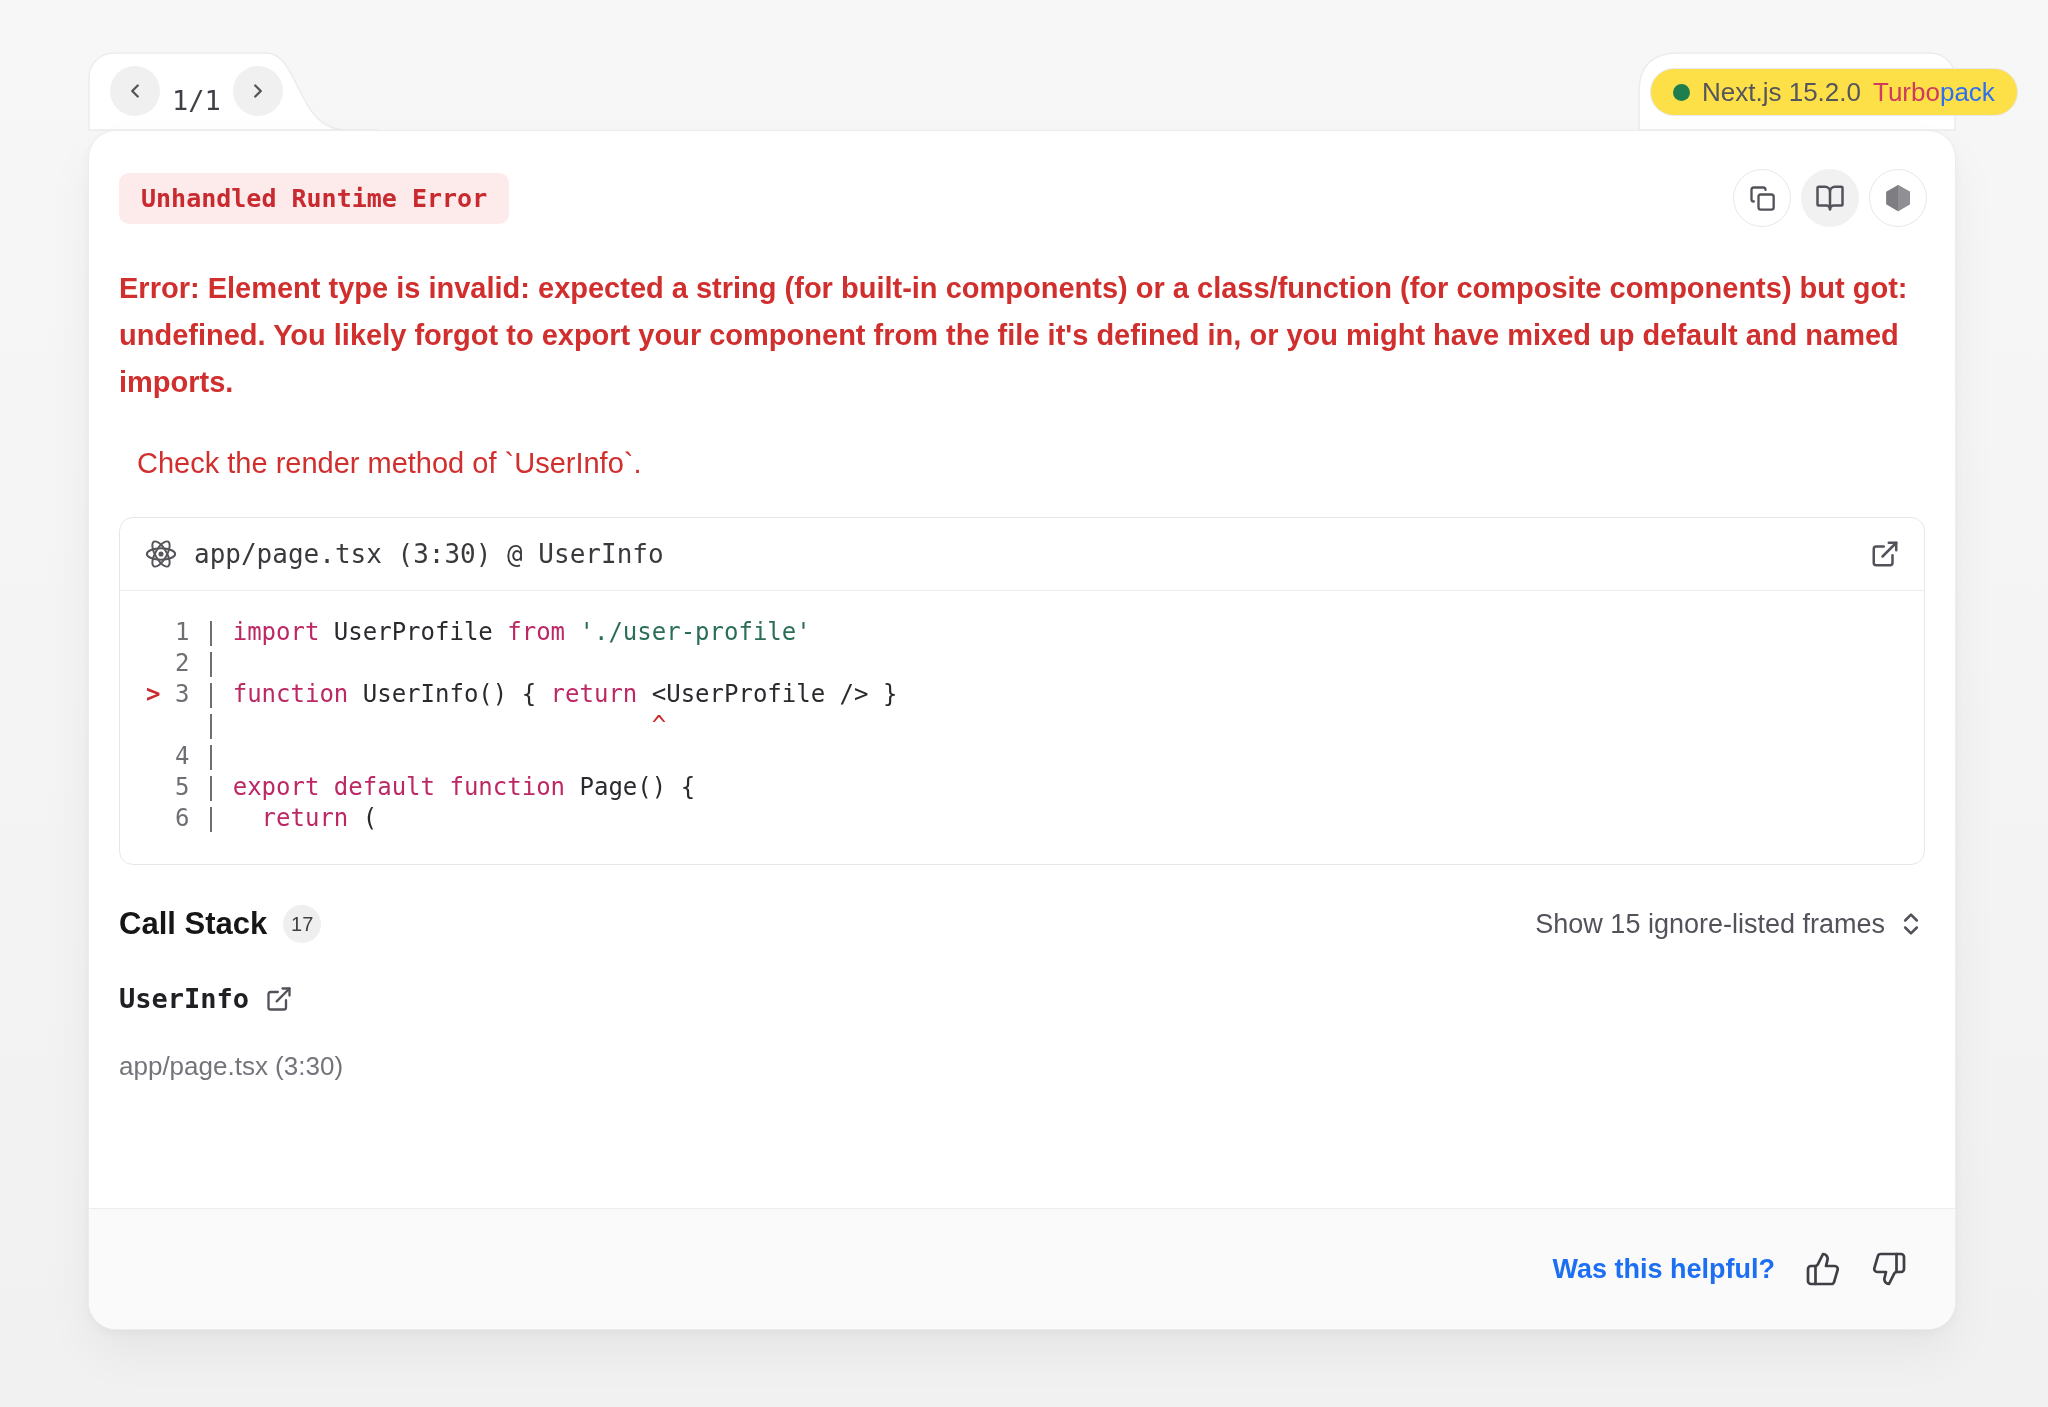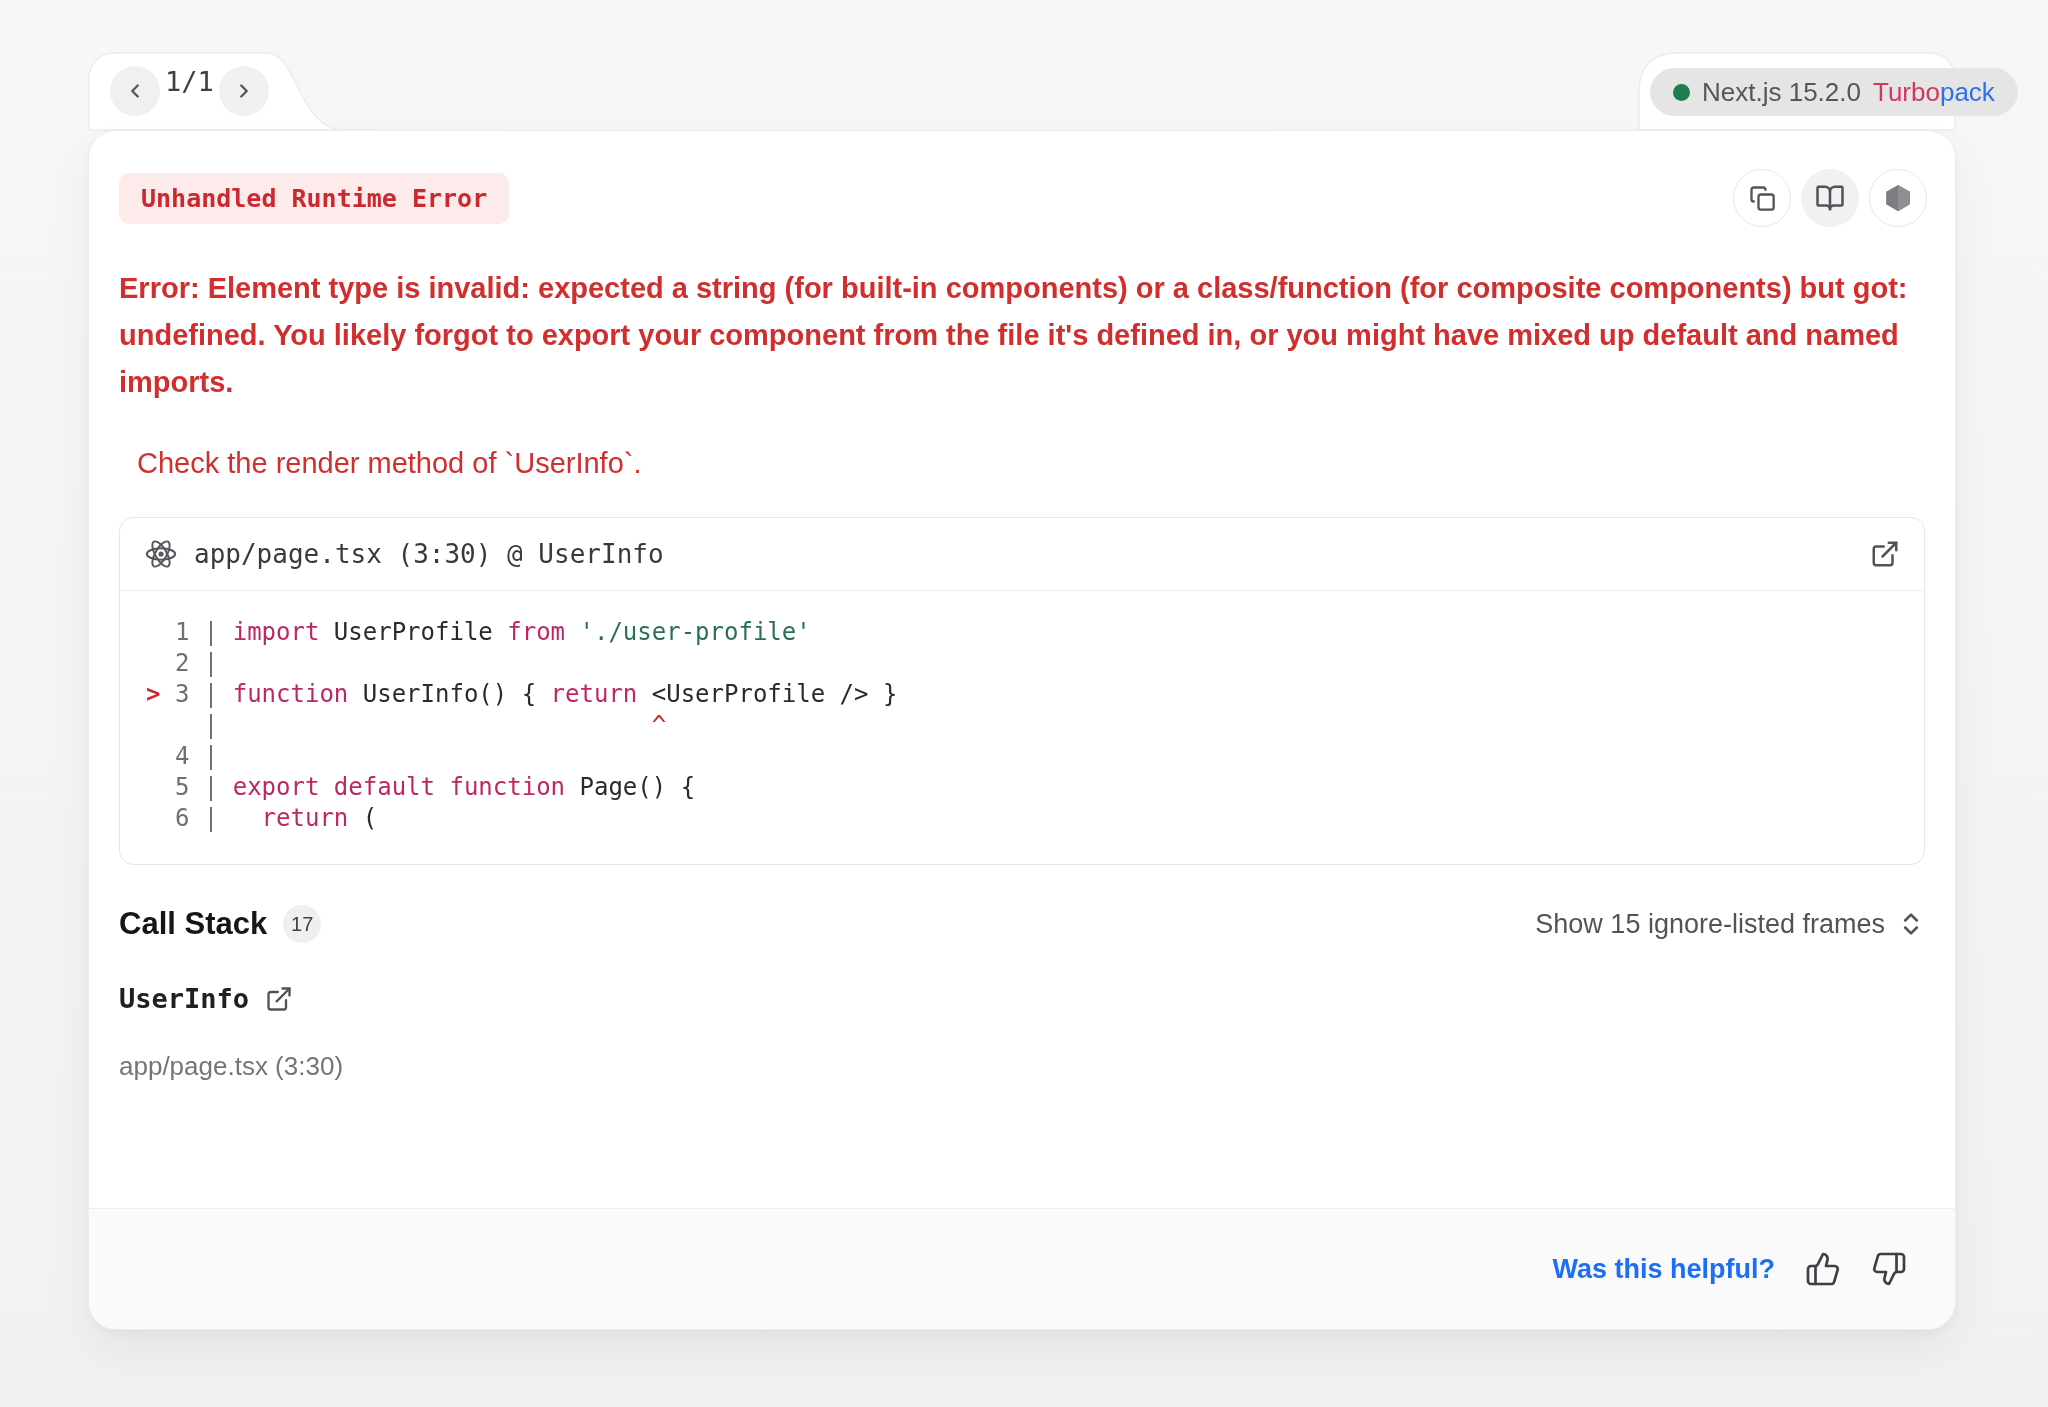--- a/index.html
+++ b/index.html
@@ -8,33 +8,33 @@
     font-family: "Liberation Sans", sans-serif;
     background: linear-gradient(#f7f7f8, #f1f1f2);
     position: relative;
     overflow: hidden;
     color: #18181b;
   }
 
   
   .err-tab { position:absolute; left:88px; top:52px; width:290px; height:79px; }
   .err-tab svg.tab-shape { position:absolute; left:0; top:0; }
-  .tab-content { position:absolute; left:22px; top:14px; display:flex; align-items:flex-start; gap:5px; }
+  .tab-content { position:absolute; left:22px; top:14px; display:flex; align-items:flex-end; gap:12px; }
   .nav-btn {
     width:50px; height:50px; border-radius:50%; background:#f0f0f1; border:none;
     display:flex; align-items:center; justify-content:center; cursor:pointer; color:#555;
   }
   .pagination-count { font-family:"DejaVu Sans Mono", monospace; font-size:27px; color:#3f3f46; }
 
   
   .version-notch { position:absolute; top:52px; left:1638px; width:318px; height:79px; }
   .version-notch svg.tab-shape { position:absolute; left:0; top:0; }
   .version-pill {
     position:absolute; left:12px; top:16px; height:48px; padding:0 22px;
-    background:#e5e5e5; border:1.5px solid #e7e7e9; border-radius:26px;
+    background:#fde047; border:1.5px solid #e7e7e9; border-radius:26px;
     display:flex; align-items:center; gap:12px; white-space:nowrap;
   }
   .green-dot { width:17px; height:17px; border-radius:50%; }
   .version-label { font-size:26px; color:#55555b; font-weight:500; }
   .turbo-red { font-size:26px; font-weight:500; }
   .turbo-blue { font-size:26px; font-weight:500; }
 
   
   .panel {
     position:absolute; left:88px; top:130px; width:1868px; height:1200px;

